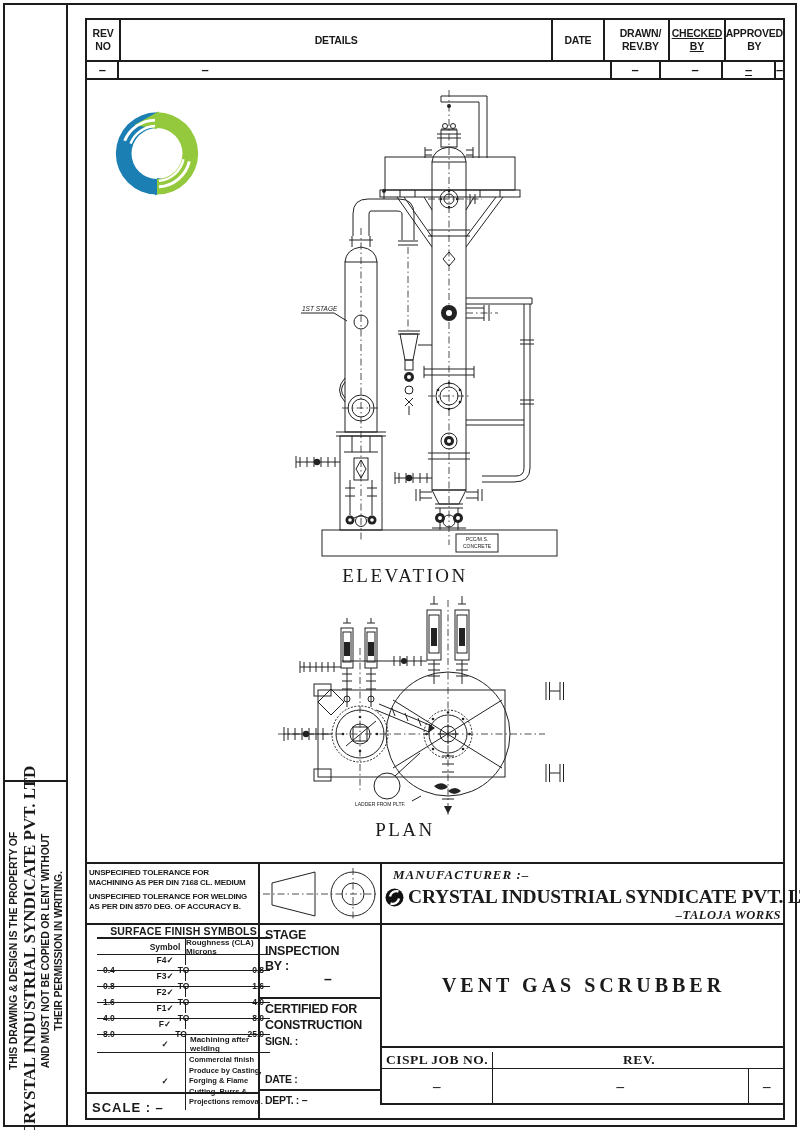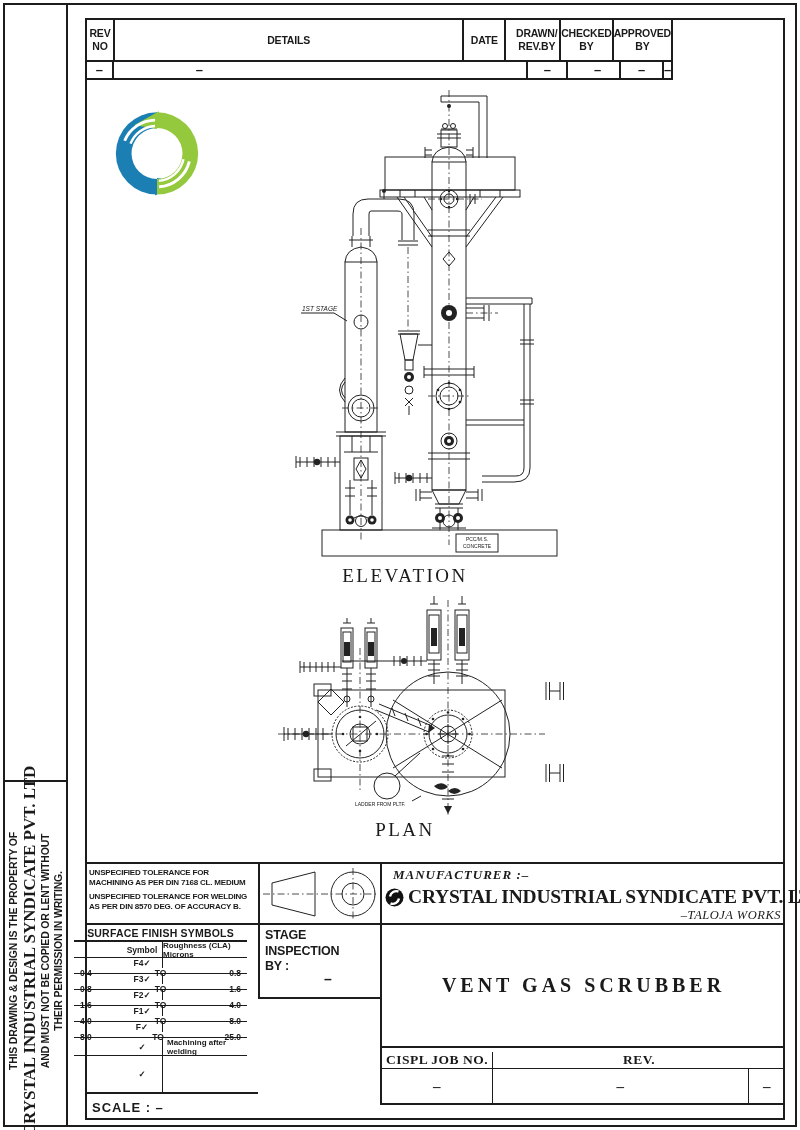--- a/index.html
+++ b/index.html
@@ -4,44 +4,44 @@
 <style>
   html,body{margin:0;padding:0;background:#e8e8e8;}
   .canvas{position:relative;width:800px;height:1130px;background:#ffffff;overflow:hidden;
           font-family:"Liberation Sans",sans-serif;color:#1a1a1a;}
   .abs{position:absolute;box-sizing:border-box;}
   .ink{background:#1c1c1c;}
   .page-border{left:3px;top:3px;width:794px;height:1124px;border:2px solid #1c1c1c;}
   .frame{left:85px;top:18px;width:700px;height:1102px;border:2px solid #1c1c1c;}
 
   
-  .rev-table{left:85px;top:18px;width:588px;height:62px;border:2px solid #1c1c1c;display:flex;flex-direction:column;}
+  .rev-table{left:85px;top:18px;width:700px;height:62px;border:2px solid #1c1c1c;display:flex;flex-direction:column;}
   .rev-row{display:flex;flex:1;}
   .rev-row.hdr{height:40px;flex:none;}
   .rev-row.val{border-top:2px solid #1c1c1c;}
   .rev-cell{border-right:2px solid #1c1c1c;display:flex;align-items:center;justify-content:center;
             font-size:10.5px;font-weight:bold;letter-spacing:-0.2px;white-space:pre-line;text-align:center;line-height:1.2;}
   .rev-cell:last-child{border-right:none;}
-  .c1{width:33px;} .c2{width:442px;} .c3{width:51px;} .c4{width:57px;padding-left:8px;} .c5{width:55px;} .c6{flex:1;}
+  .c1{width:33px;} .c2{width:442px;} .c3{width:51px;} .c4{width:57px;padding-left:8px;} .c5{width:55px;text-decoration:underline;} .c6{flex:1;}
   .rev-row.val .rev-cell{font-size:13px;}
   .rev-row.val .c2{justify-content:flex-start;padding-left:82px;}
 
   
   .strip-line{left:66px;top:3px;width:2px;height:1124px;}
   .strip-top{left:5px;top:780px;width:61px;height:2px;}
   .ownership{left:6px;top:1118px;width:334px;height:60px;transform:rotate(-90deg);transform-origin:0 0;
              display:flex;flex-direction:column;align-items:center;justify-content:center;text-align:center;}
   .own-s{font-size:10.5px;font-weight:bold;letter-spacing:-0.2px;line-height:1.25;}
   .own-b{font-family:"Liberation Serif",serif;font-size:17px;font-weight:bold;letter-spacing:0px;line-height:1.15;white-space:nowrap;}
 
   
   .tol-box{left:85px;top:862px;width:173px;height:63px;border-top:2px solid #1c1c1c;border-bottom:2px solid #1c1c1c;
            padding:4px 3px 0 4px;font-size:8px;font-weight:bold;line-height:1.3;letter-spacing:-0.2px;}
   .tol-box .grp{margin-bottom:3px;}
-  .sf-table{left:74px;top:925px;width:173px;height:167px;display:flex;flex-direction:column;}
+  .sf-table{left:97px;top:925px;width:173px;height:167px;display:flex;flex-direction:column;}
   .sf-title{height:15px;border-bottom:2px solid #1c1c1c;display:flex;align-items:center;justify-content:center;
             font-size:10.5px;font-weight:bold;letter-spacing:0.2px;}
   .sf-row{display:flex;border-bottom:1.5px solid #1c1c1c;align-items:stretch;}
   .sf-sym{width:40px;border-right:1.5px solid #1c1c1c;display:flex;align-items:center;justify-content:center;
           font-size:8.5px;font-weight:bold;padding-left:48px;}
   .sf-rough{flex:1;display:flex;align-items:center;font-size:8.5px;font-weight:bold;}
   .sf-hd{height:15px;} .sf-hd .sf-rough{justify-content:center;font-size:8px;}
   .sf-num{height:15px;flex-direction:column;} .sf-num .sf-rough{justify-content:space-between;padding:0 6px;gap:39px;}
   .sf-mach{height:17px;} .sf-mach .sf-rough{padding-left:4px;font-size:8px;}
   .sf-comm{flex:1;} .sf-comm .sf-rough{padding:2px 3px;font-size:7.5px;line-height:1.4;align-items:flex-start;}
@@ -57,21 +57,21 @@
   .sign-lbl{font-size:10.5px;margin-top:2px;}
   .date-lbl{position:absolute;left:5px;top:74px;font-size:10.5px;}
   .cert-hline{position:absolute;left:0;top:90px;width:120px;height:2px;background:#1c1c1c;}
   .dept-row{position:absolute;left:5px;top:95px;font-size:10.5px;}
 
   .mfr-box{left:380px;top:862px;width:405px;height:63px;border-left:2px solid #1c1c1c;border-top:2px solid #1c1c1c;border-bottom:2px solid #1c1c1c;}
   .mfr-lbl{position:absolute;left:11px;top:3px;font-family:"Liberation Serif",serif;font-style:italic;font-weight:bold;
            font-size:13px;letter-spacing:1px;}
   .mfr-row{position:absolute;left:3px;top:22px;display:flex;align-items:center;}
   .mfr-company{font-family:"Liberation Serif",serif;font-weight:bold;font-size:19.5px;white-space:nowrap;margin-left:4px;letter-spacing:-0.2px;}
-  .mfr-works{position:absolute;right:4px;top:44px;font-family:"Liberation Serif",serif;font-style:italic;font-weight:normal;font-size:12.5px;letter-spacing:0.5px;}
+  .mfr-works{position:absolute;right:4px;top:44px;font-family:"Liberation Serif",serif;font-style:italic;font-weight:bold;font-size:12.5px;letter-spacing:0.5px;}
 
   .title-box{left:380px;top:925px;width:405px;height:123px;border-left:2px solid #1c1c1c;border-bottom:2px solid #1c1c1c;
              display:flex;align-items:center;justify-content:center;}
   .dwg-title{font-family:"Liberation Serif",serif;font-weight:bold;font-size:20px;letter-spacing:4px;}
   .job-table{left:380px;top:1048px;width:405px;height:57px;border-left:2px solid #1c1c1c;border-bottom:2px solid #1c1c1c;
              display:flex;flex-direction:column;}
   .job-hdr{height:20px;display:flex;border-bottom:1.5px solid #1c1c1c;align-items:flex-end;}
   .job-val{flex:1;display:flex;}
   .job-cell{display:flex;align-items:center;justify-content:center;font-family:"Liberation Serif",serif;font-weight:bold;
             font-size:13.5px;letter-spacing:0.5px;border-right:1.5px solid #1c1c1c;}
@@ -568,20 +568,21 @@
         <span>TO</span>
         <span>25.0</span>
       </div>
     </div>
     <div class="sf-row sf-mach">
       <div class="sf-sym">✓</div>
       <div class="sf-rough">Machining after welding</div>
     </div>
     <div class="sf-row sf-comm" style="border-bottom:none;">
       <div class="sf-sym">✓</div>
+      <div class="sf-rough">Commercial finish Produce by Casting, Forging &amp; Flame Cutting. Burrs &amp; Projections removal.</div>
     </div>
   </div>
   <div class="abs scale-row">
     <span>SCALE : –</span>
   </div>
 
   <div class="abs proj-box">
     <svg class="dwg" width="120" height="59" viewBox="0 0 120 59">
       <line x1="3" y1="30" x2="117" y2="30" class="cl"></line>
       <path d="M12,19 L55,8 L55,52 L12,41 Z"></path>
@@ -591,20 +592,28 @@
     </svg>
   </div>
 
   <div class="abs stage-box">
     <div>STAGE</div>
     <div>INSPECTION</div>
     <div>BY :</div>
     <span class="stage-val">–</span>
   </div>
 
+  <div class="abs cert-box">
+    <div>CERTIFIED FOR</div>
+    <div>CONSTRUCTION</div>
+    <div class="sign-lbl">SIGN. :</div>
+    <div class="date-lbl">DATE :</div>
+    <div class="cert-hline"></div>
+    <div class="dept-row">DEPT. :  –</div>
+  </div>
 
   <div class="abs mfr-box">
     <div class="mfr-lbl">MANUFACTURER :–</div>
     <div class="mfr-row">
       <svg width="19" height="19" viewBox="0 0 19 19">
         <circle cx="9.5" cy="9.5" r="9" fill="#111"></circle>
         <path d="M13.5,3.5 A6.5,6.5 0 0 0 5,8.5" stroke="#fff" stroke-width="2.4" fill="none"></path>
         <path d="M5.5,15.5 A6.5,6.5 0 0 0 14,10.5" stroke="#fff" stroke-width="2.4" fill="none"></path>
       </svg>
       <span class="mfr-company">CRYSTAL INDUSTRIAL SYNDICATE PVT. LTD</span>

